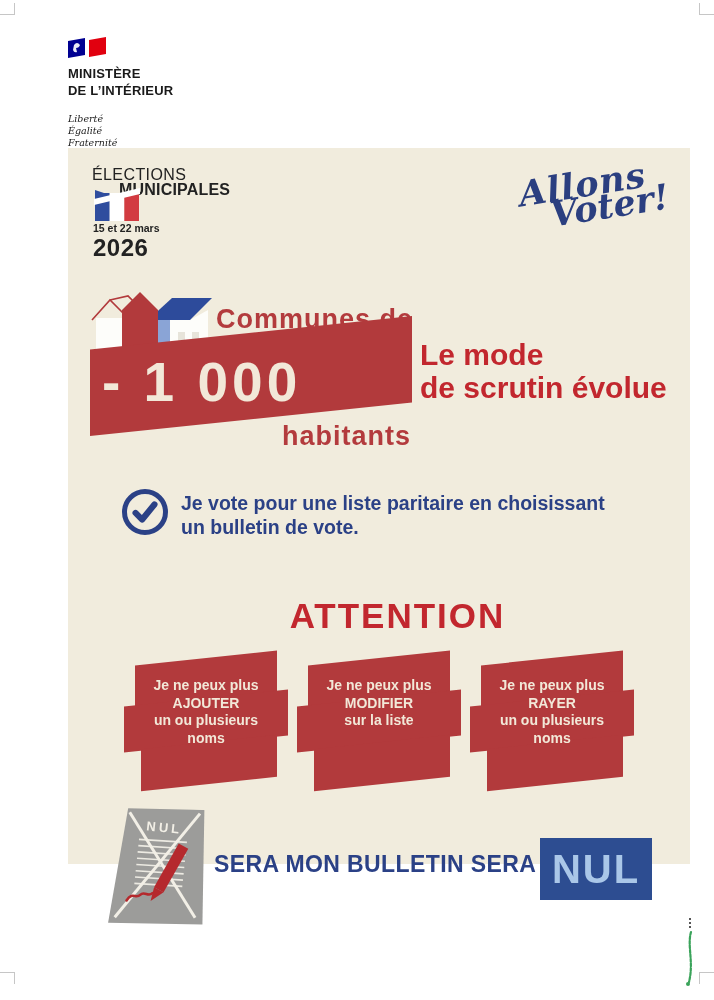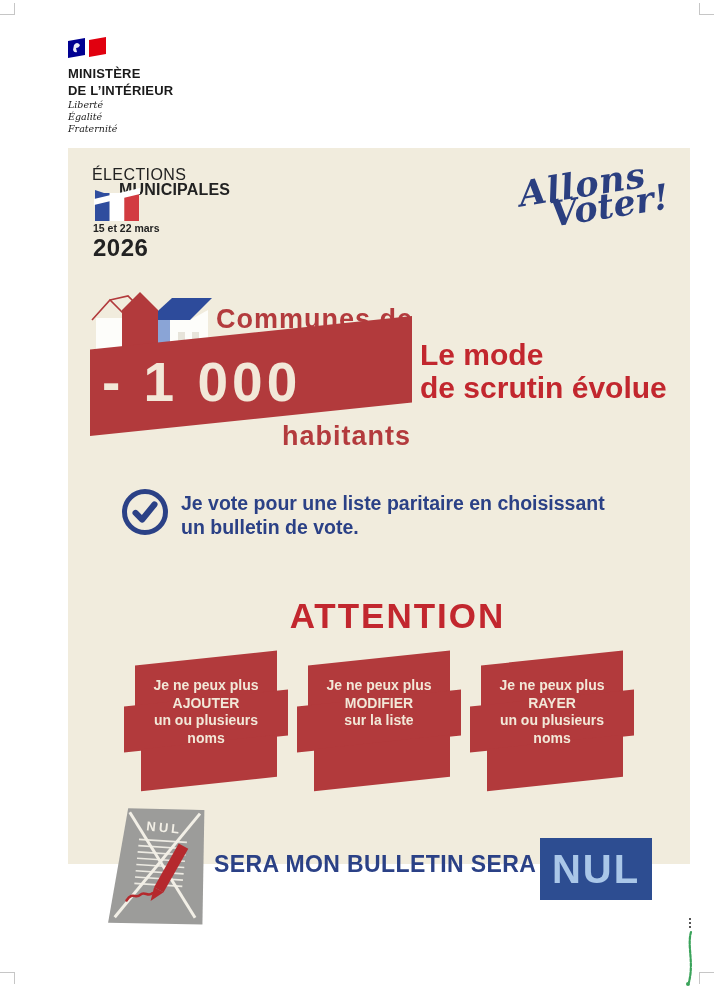--- a/index.html
+++ b/index.html
@@ -9,21 +9,21 @@
   
   .crop { position:absolute; width:14px; height:11px; }
   .crop.tl { left:0; top:3px;  border-right:1px solid #c6c6c6; border-bottom:1px solid #c6c6c6; }
   .crop.tr { right:0; top:3px; border-left:1px solid #c6c6c6;  border-bottom:1px solid #c6c6c6; }
   .crop.bl { left:0; bottom:16px;  border-right:1px solid #c6c6c6; border-top:1px solid #c6c6c6; }
   .crop.br { right:0; bottom:16px; border-left:1px solid #c6c6c6;  border-top:1px solid #c6c6c6; }
 
   
   .ministry { position:absolute; left:68px; top:37px; color:#1a1a1a; }
   .ministry-name { font-weight:bold; font-size:13px; line-height:17px; letter-spacing:0.2px; }
-  .ministry-motto { margin-top:0; font-family:"DejaVu Serif", serif; font-style:italic;
+  .ministry-motto { margin-top:14px; font-family:"DejaVu Serif", serif; font-style:italic;
                     font-size:9.5px; line-height:12px; color:#1a1a1a; }
 
   
   .panel { position:absolute; left:68px; top:148px; width:622px; height:716px; background:#f1ecdd; }
 
   
   .badge { position:absolute; left:24px; top:18px; width:150px; height:100px; color:#222; }
   .badge-line1 { position:absolute; left:0; top:0; font-size:16px; letter-spacing:0.4px; }
   .badge-line2 { position:absolute; left:27px; top:15px; font-size:16px; font-weight:bold; letter-spacing:0.2px; }
   .badge-flag  { position:absolute; left:2px; top:21px; }

